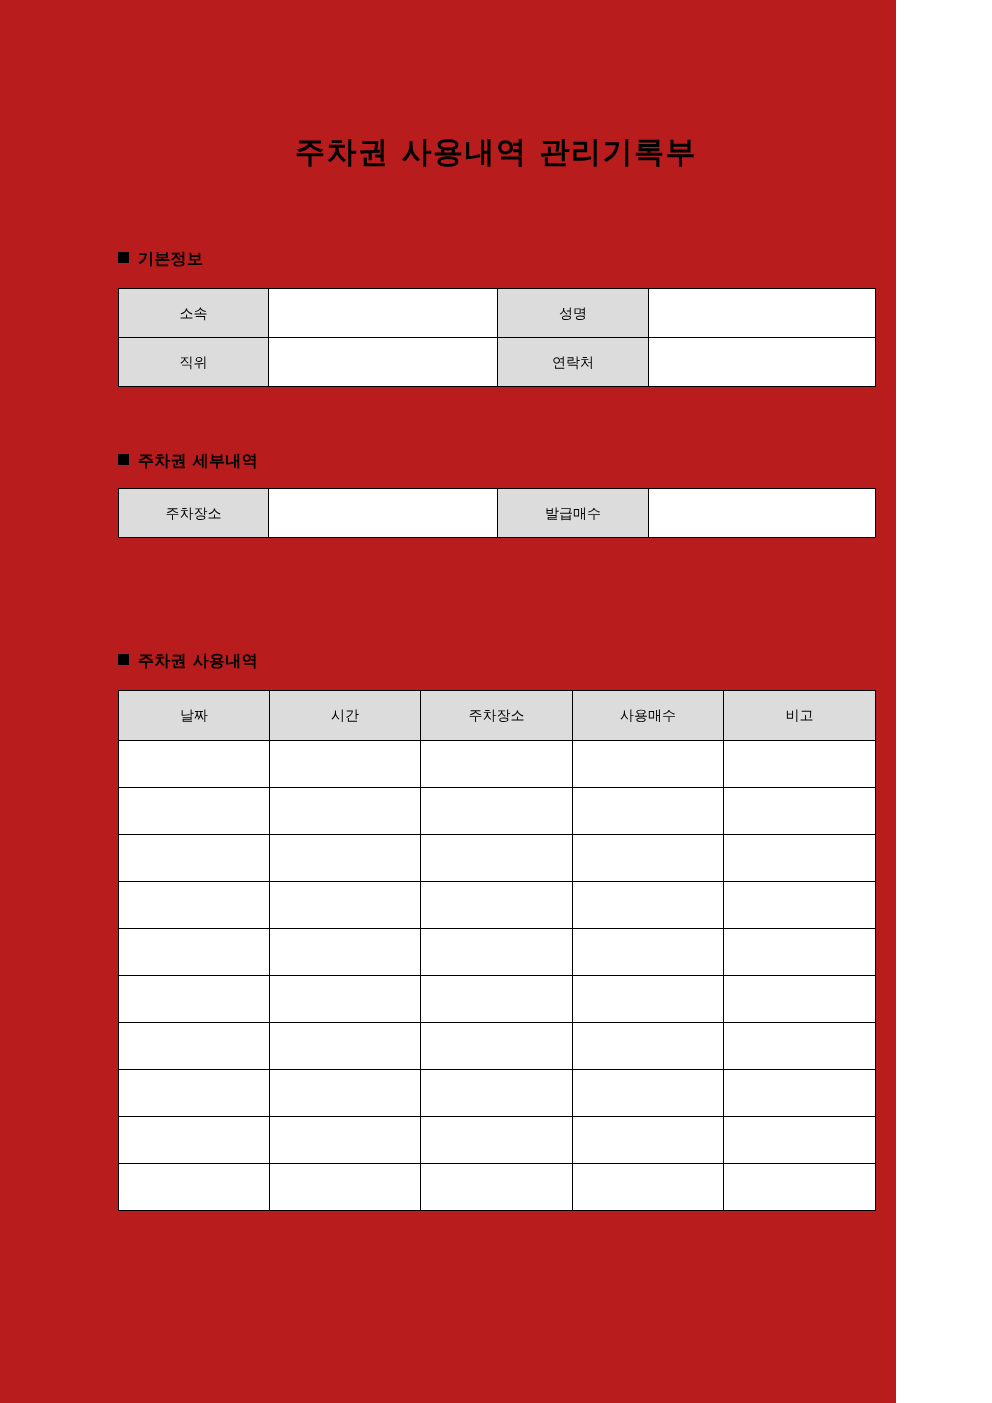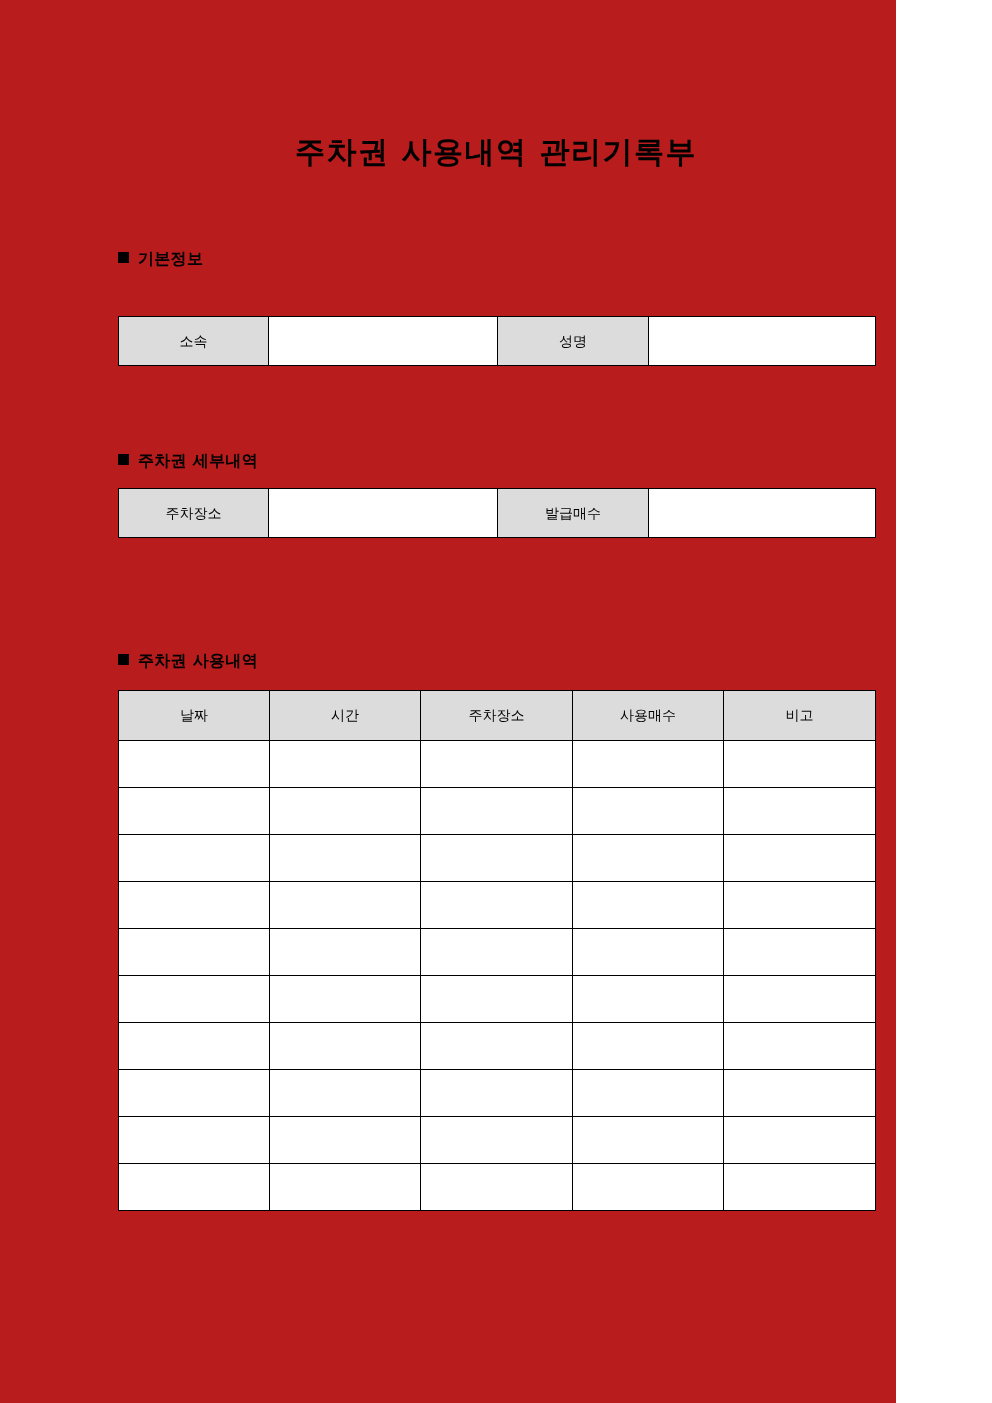--- a/index.html
+++ b/index.html
@@ -82,21 +82,21 @@
     line-height: 1.3;
   }
   td.label-cell, th.head-cell {
     background: #dcdcdc;
   }
   td.value-cell {
     background: #ffffff;
   }
 
   
-  #table-basic  { top: 288px; margin-top: 28px; }
+  #table-basic  { top: 288px; }
   #table-detail { top: 488px; }
   #table-basic td, #table-detail td { height: 48px; }
 
   
   #table-usage { top: 690px; }
   #table-usage th.head-cell { height: 49px; }
   #table-usage td.entry-cell { height: 46px; background: #ffffff; }
 </style>
 </head>
 <body>
@@ -116,20 +116,26 @@
         <col style="width:151px">
         <col style="width:227px">
     </colgroup>
     <tbody>
       <tr>
         <td class="label-cell">소속</td>
         <td class="value-cell"></td>
         <td class="label-cell">성명</td>
         <td class="value-cell"></td>
       </tr>
+      <tr>
+        <td class="label-cell">직위</td>
+        <td class="value-cell"></td>
+        <td class="label-cell">연락처</td>
+        <td class="value-cell"></td>
+      </tr>
     </tbody>
   </table>
 
   <div class="section-head" id="sec-detail">
     <span class="bullet"></span><span class="sh-text">주차권 세부내역</span>
   </div>
 
   <table class="form-table" id="table-detail">
     <colgroup>
       <col style="width:150px">

